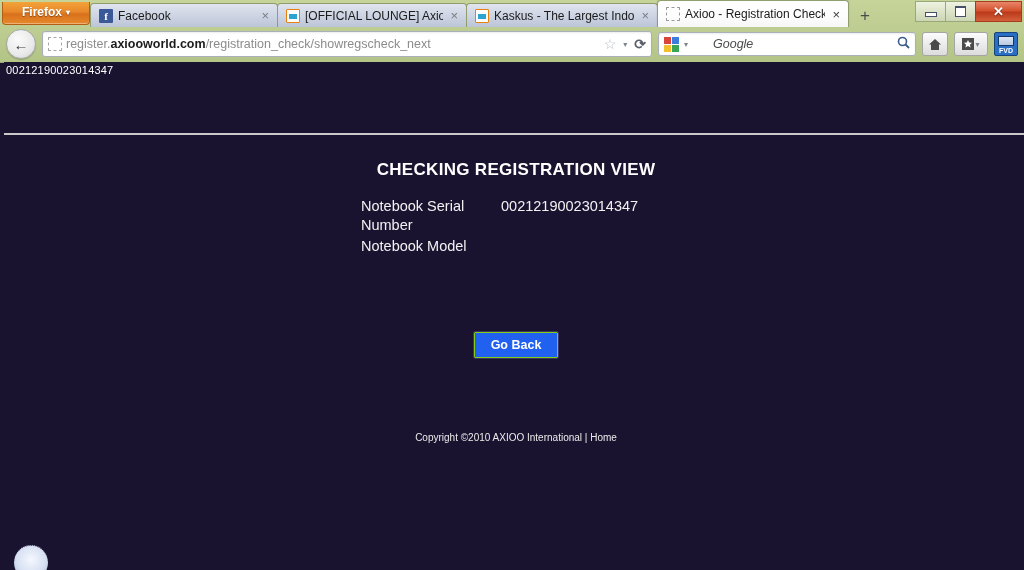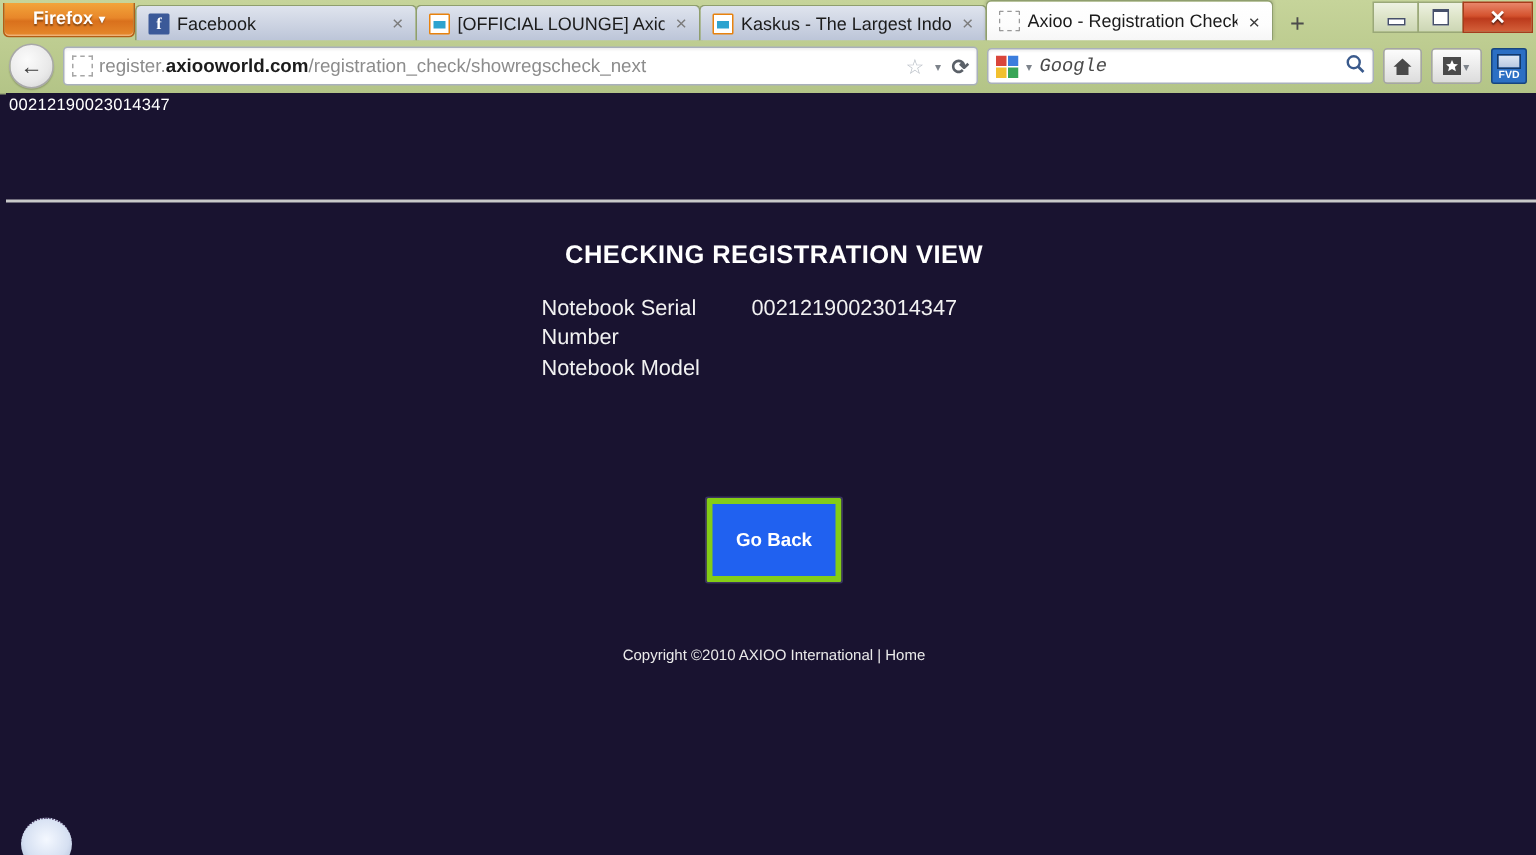--- a/index.html
+++ b/index.html
@@ -278,24 +278,25 @@
   .gicon {
     width: 15px; height: 15px;
     flex: 0 0 auto;
     position: relative;
   }
   .search-placeholder {
     flex: 1 1 auto;
     font-size: 12.5px;
     color: #4a4a4a;
     font-style: italic;
-    font-family: Liberation Mono, monospace;
+    font-family: Liberation Sans, sans-serif;
     min-width: 0;
     overflow: hidden;
     white-space: nowrap;
+    margin-left: 20px;
   }
   .searchglass { color: #3a5a8c; font-size: 13px; flex: 0 0 auto; }
 
   .toolbtn {
     width: 26px; height: 24px;
     border: 1px solid #a5a5a5;
     border-radius: 3px;
     background: linear-gradient(to bottom, #fcfcfc 0%, #ececec 50%, #dcdcdc 100%);
     display: flex; align-items: center; justify-content: center;
     flex: 0 0 auto;
@@ -389,22 +390,22 @@
     left: 0;
     width: 1024px;
     text-align: center;
   }
   .goback {
     display: inline-block;
     background: #2061f0;
     color: #ffffff;
     font-size: 12.5px;
     font-weight: bold;
-    padding: 17px 16px;
-    border: 4px solid #84cc16;
+    padding: 5px 16px;
+    border: 1px solid #84cc16;
     outline: 1px solid #3a3560;
     border-radius: 1px;
     line-height: 14px;
   }
 
   .footer {
     position: absolute;
     top: 350px;
     left: 0;
     width: 1024px;

